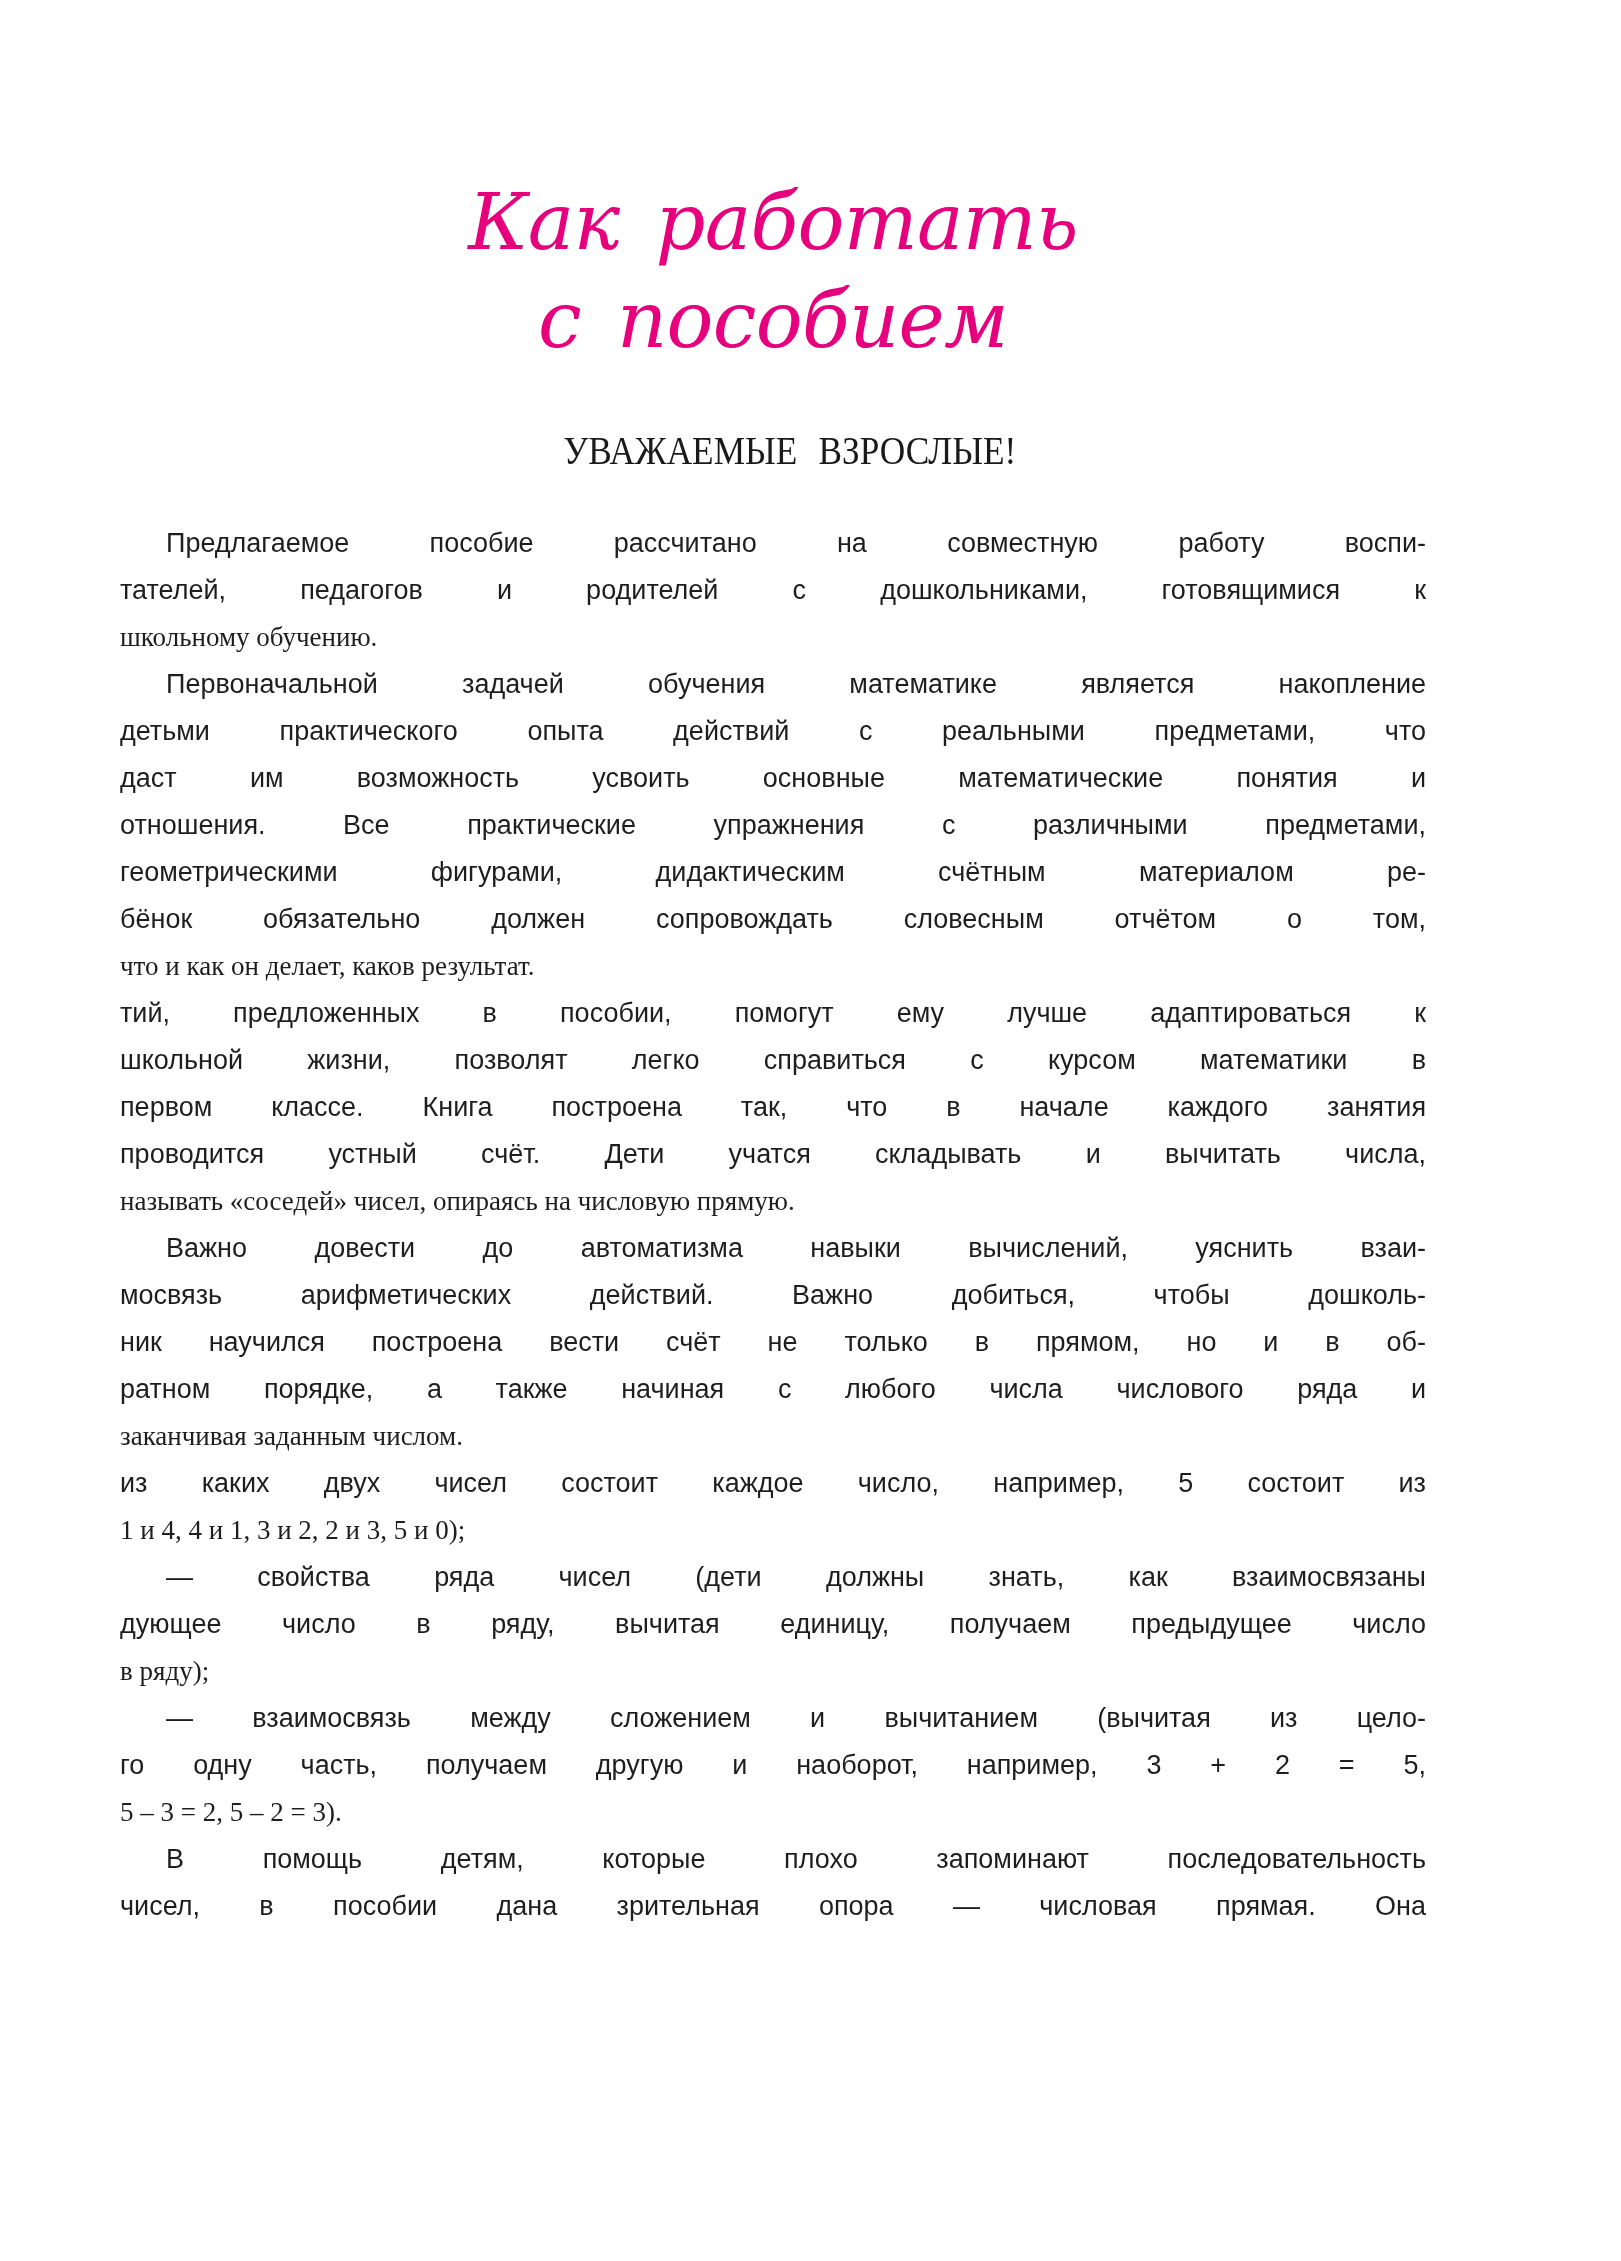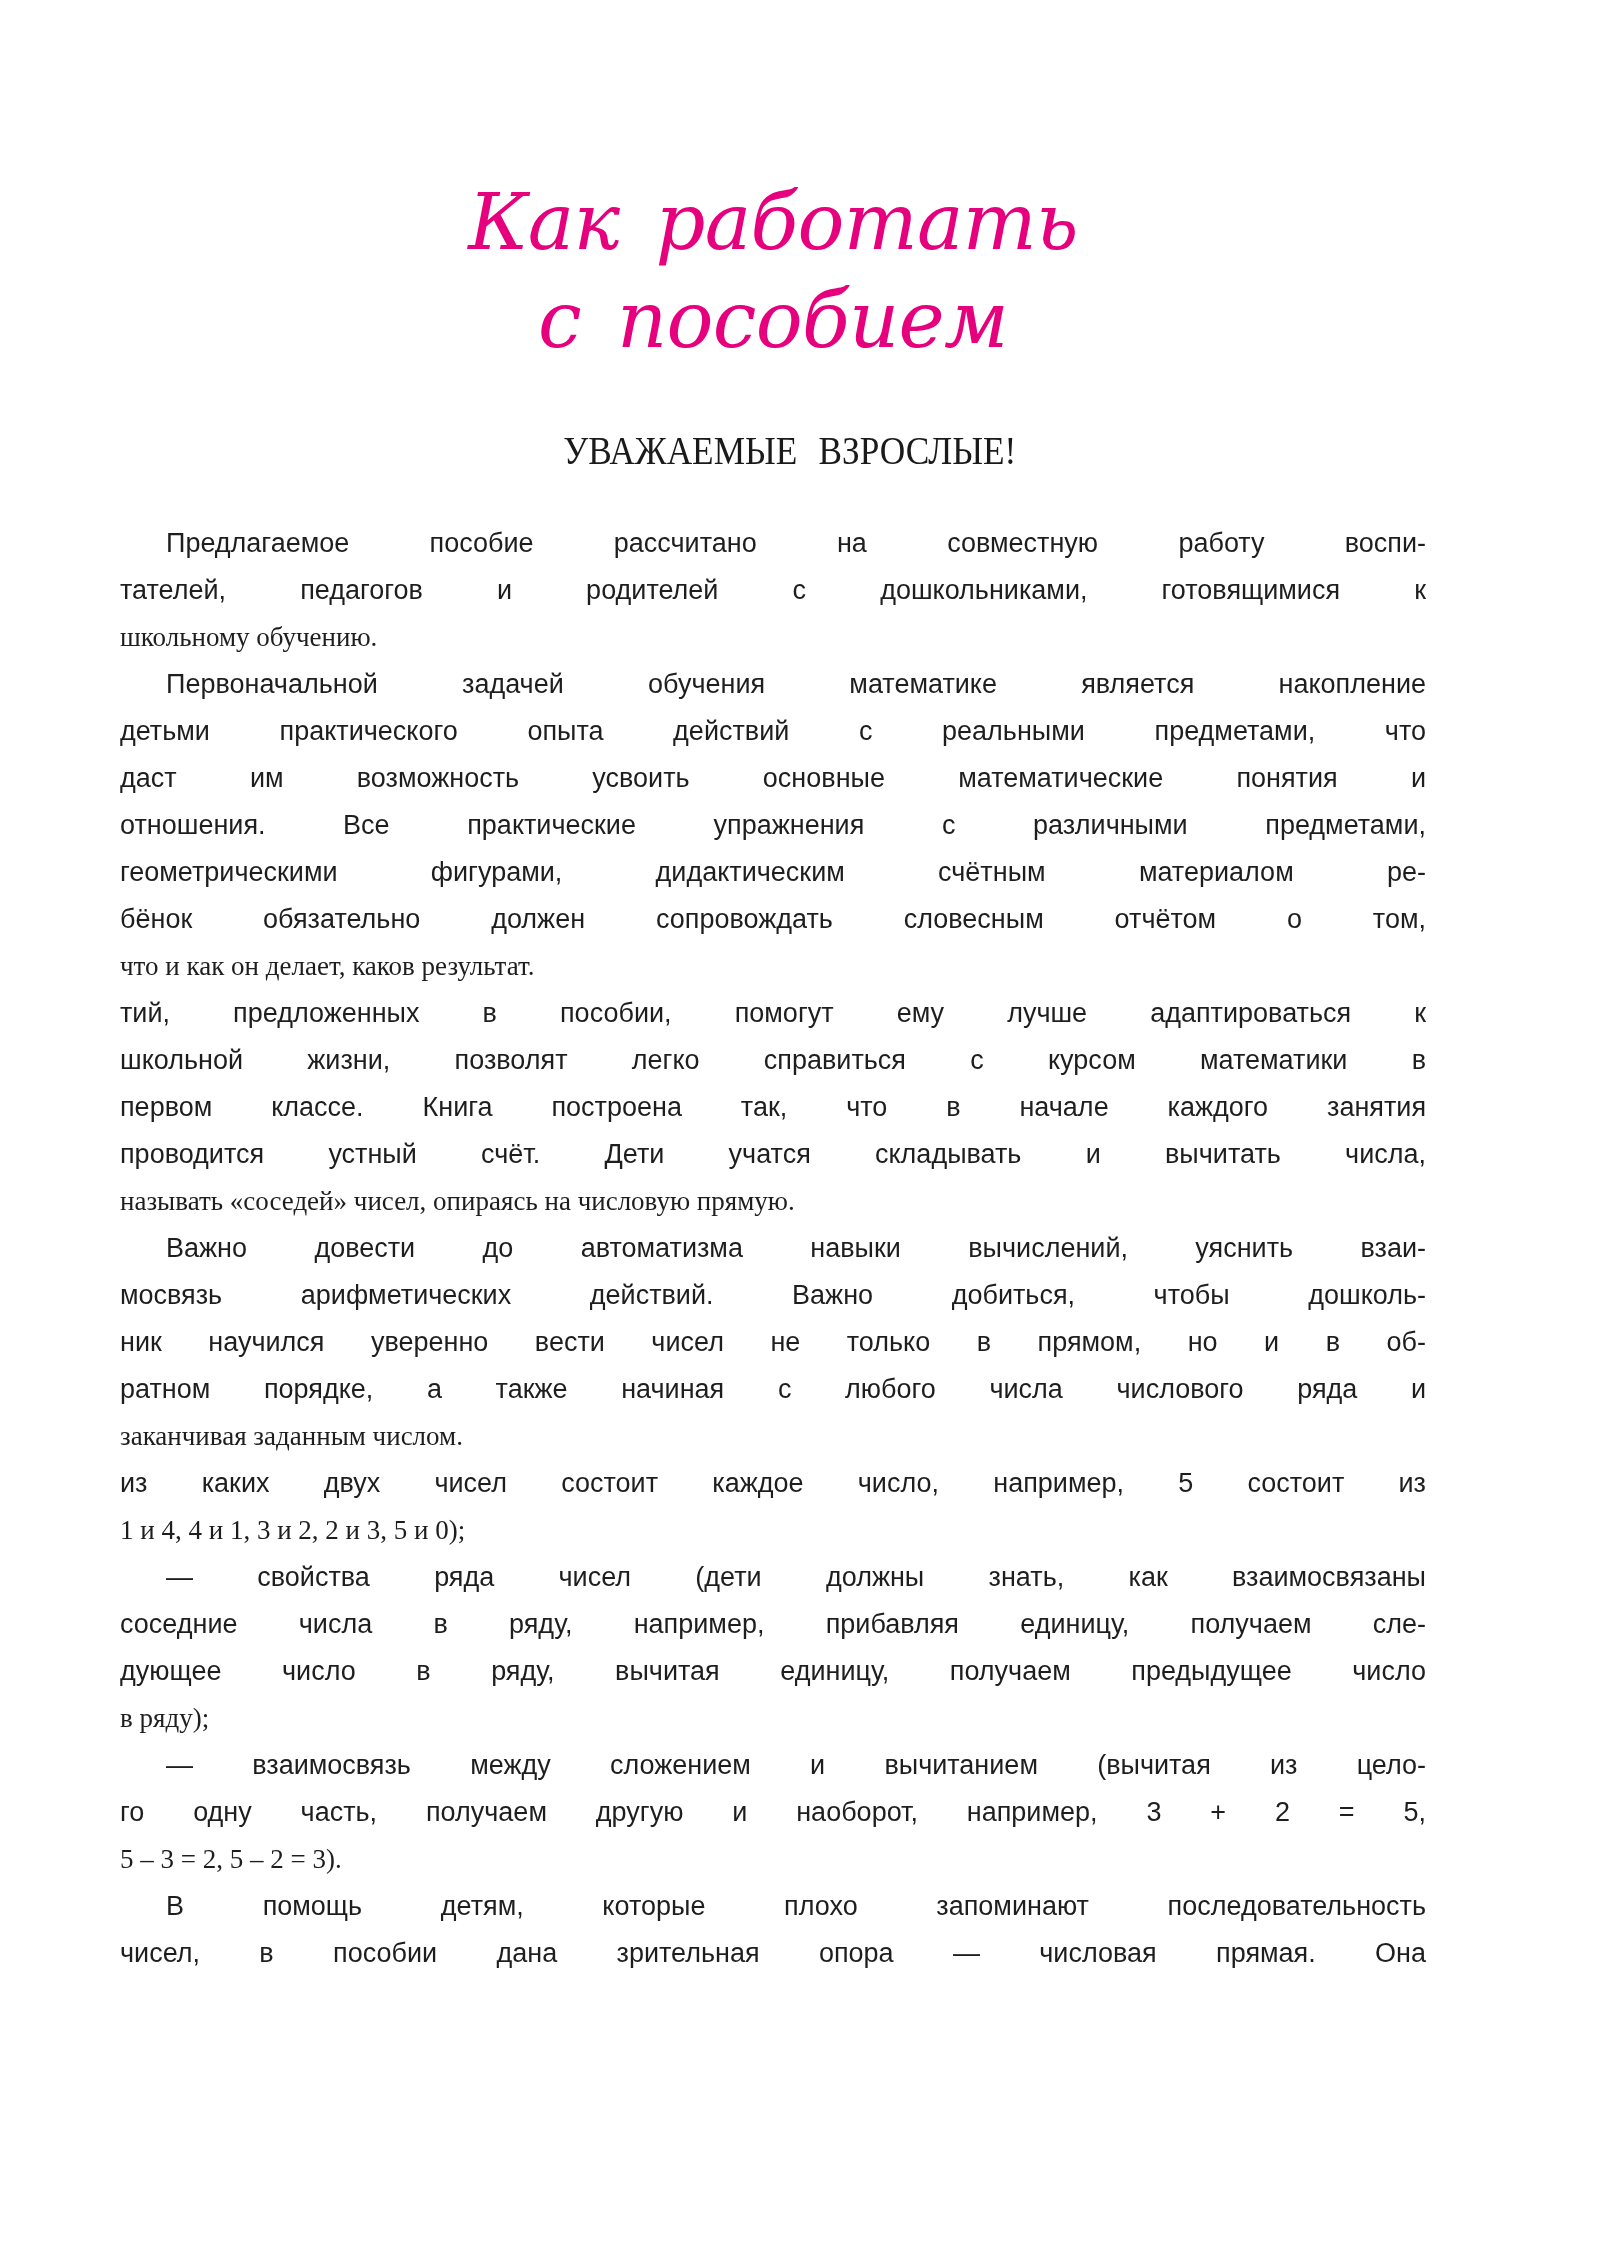--- a/index.html
+++ b/index.html
@@ -114,34 +114,33 @@
       <span class="line">тий, предложенных в пособии, помогут ему лучше адаптироваться к</span>
       <span class="line">школьной жизни, позволят легко справиться с курсом математики в</span>
       <span class="line">первом классе. Книга построена так, что в начале каждого занятия</span>
       <span class="line">проводится устный счёт. Дети учатся складывать и вычитать числа,</span>
       <span class="line last">называть «соседей» чисел, опираясь на числовую прямую.</span>
     </div>
 
     <div>
       <span class="line indent">Важно довести до автоматизма навыки вычислений, уяснить взаи-</span>
       <span class="line">мосвязь арифметических действий. Важно добиться, чтобы дошколь-</span>
-      <span class="line">ник научился уверенно вести чисел не только в прямом, но и в об-</span>
+      <span class="line">ник научился построена вести счёт не только в прямом, но и в об-</span>
       <span class="line">ратном порядке, а также начиная с любого числа числового ряда и</span>
       <span class="line last">заканчивая заданным числом.</span>
     </div>
 
 
     <div>
       <span class="line">из каких двух чисел состоит каждое число, например, 5 состоит из</span>
       <span class="line last">1 и 4, 4 и 1, 3 и 2, 2 и 3, 5 и 0);</span>
     </div>
 
     <div>
       <span class="line indent">— свойства ряда чисел (дети должны знать, как взаимосвязаны</span>
-      <span class="line">соседние числа в ряду, например, прибавляя единицу, получаем сле-</span>
       <span class="line">дующее число в ряду, вычитая единицу, получаем предыдущее число</span>
       <span class="line last">в ряду);</span>
     </div>
 
     <div>
       <span class="line indent">— взаимосвязь между сложением и вычитанием (вычитая из цело-</span>
       <span class="line">го одну часть, получаем другую и наоборот, например, 3 + 2 = 5,</span>
       <span class="line last">5 – 3 = 2,  5 – 2 = 3).</span>
     </div>
 

